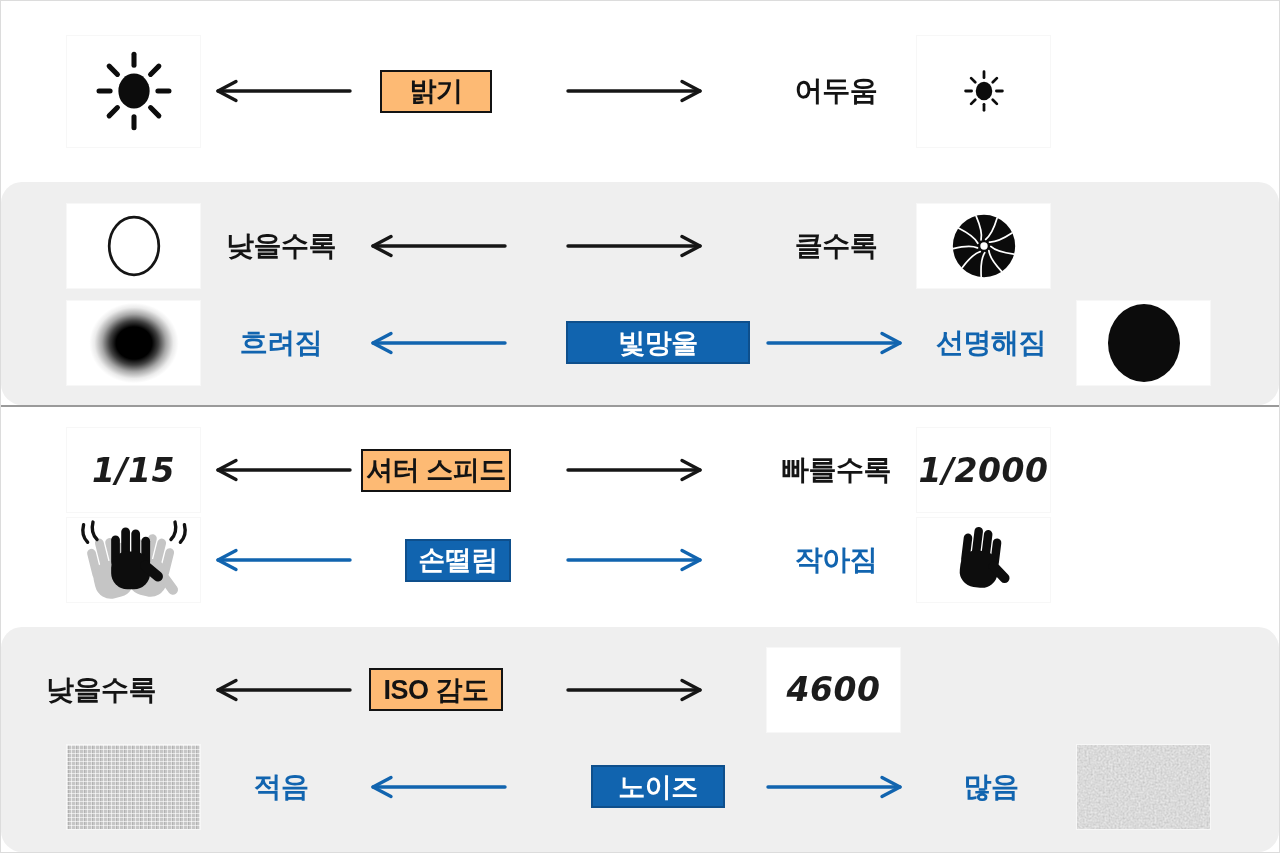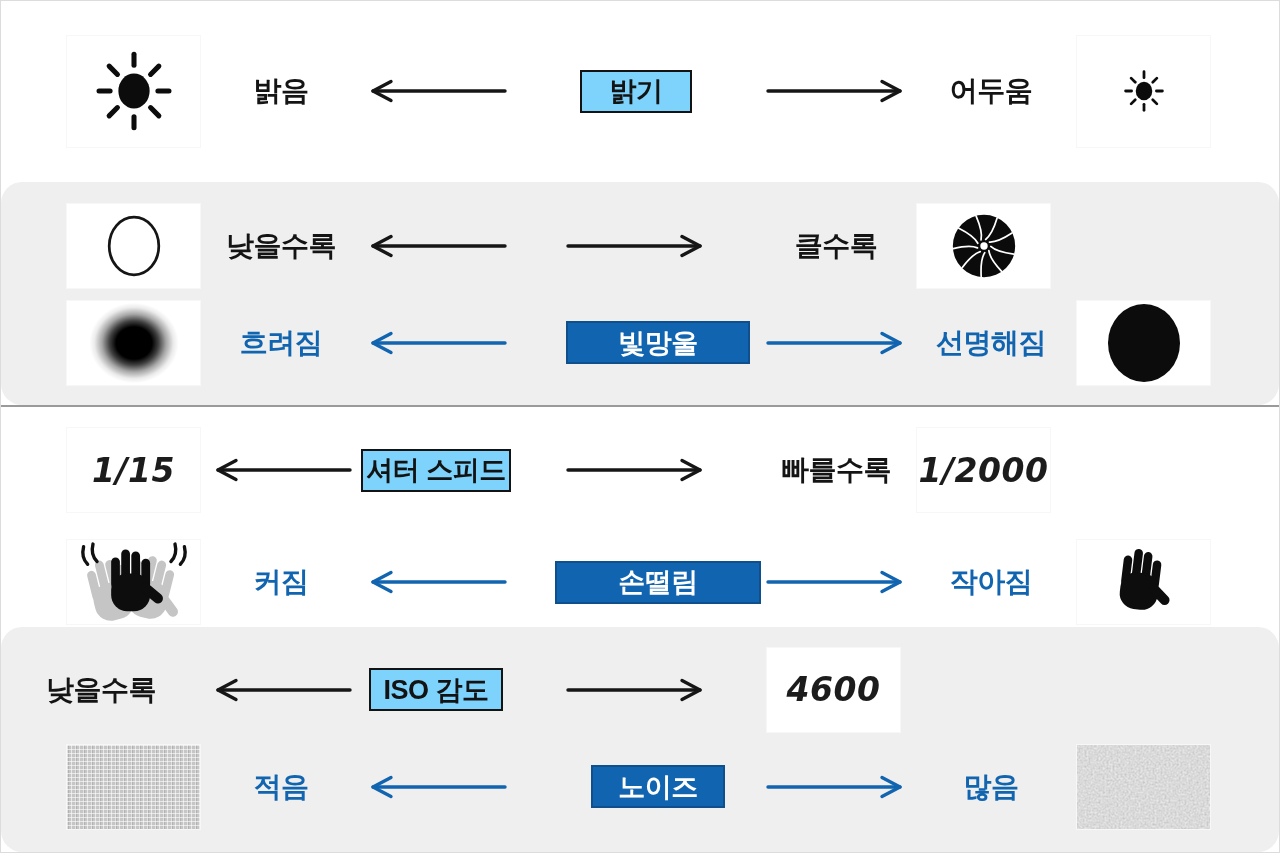--- a/index.html
+++ b/index.html
@@ -16,21 +16,21 @@
     border:1px solid #dcdcdc;
     background:#fff;
     overflow:hidden;
     display:flex;flex-direction:column;
   }
   .band{display:flex;flex-direction:column;justify-content:flex-start;}
   .band.gray{background:var(--band-gray);border-radius:21px;}
   .band-1{height:181px;justify-content:center;}
   .band-2{height:224px;padding-top:20px;row-gap:9px;}
   .page-divider{height:7px;background:#fff;border-top:2px solid #9a9a9a;}
-  .band-3{height:215px;padding-top:14px;row-gap:24px;}
+  .band-3{height:215px;padding-top:14px;row-gap:2px;}
   .band-4{height:226px;padding-top:19px;row-gap:9px;}
 
   .row{
     display:grid;
     grid-template-columns:200px 160px 150px 250px 150px 160px 1fr;
     align-items:center;
     height:88px;
   }
   .band-1 .row{height:140px;}
 
@@ -59,21 +59,21 @@
   .arrow-svg{display:block;}
   .arrow-svg path{stroke:currentColor;fill:none;stroke-width:3.4;stroke-linecap:round;stroke-linejoin:round;}
 
   .center-cell{display:flex;align-items:center;justify-content:center;}
   .center-box{
     height:43px;
     display:flex;align-items:center;justify-content:center;
     font-size:27px;font-weight:700;letter-spacing:-0.5px;
     white-space:nowrap;
   }
-  .center-box.white{background:#7dd3fc;border:2.5px solid #131313;color:#131313;text-align:right;}
+  .center-box.white{background:#fdba74;border:2.5px solid #131313;color:#131313;text-align:right;}
   .center-box.bluebox{background:var(--accent);border:2px solid var(--accent-dark);color:#fff;margin-left:44px;}
   .w1{width:112px;} .w2{width:184px;} .w3{width:242px;} .w4{width:134px;}
 
   .num-icon{
     font-family:"DejaVu Sans","Liberation Sans",sans-serif;
     font-style:italic;font-weight:600;
     font-size:33px;color:#1c1c1c;
     letter-spacing:0.5px;
   }
   .blur-blob{
@@ -121,21 +121,20 @@
             <line x1="12" y1="50" x2="24" y2="50"></line>
               <line x1="76" y1="50" x2="88" y2="50"></line>
             <line x1="23" y1="23" x2="32" y2="32"></line>
               <line x1="68" y1="68" x2="77" y2="77"></line>
             <line x1="77" y1="23" x2="68" y2="32"></line>
               <line x1="32" y1="68" x2="23" y2="77"></line>
           </g>
           <ellipse cx="50" cy="50" rx="17" ry="19" fill="#0c0c0c"></ellipse>
         </svg>
       </div>
-      <div class="term">밝음</div>
       <div class="arrow">
         <svg class="arrow-svg" width="145" height="26" viewBox="0 0 145 26">
             <path d="M141 13 H9"></path>
             <path d="M27 3.5 L9 13 L27 22.5"></path>
           </svg>
       </div>
       <div class="center-cell">
         <div class="center-box white w1">밝기</div>
       </div>
       <div class="arrow">
@@ -263,21 +262,20 @@
           <use href="#hand-shape" transform="translate(60 16) rotate(14 55 60)" fill="#c5c5c5"></use>
           <use href="#hand-shape" transform="translate(31 4)" fill="#0d0d0d"></use>
           <g stroke="#111" stroke-width="5" fill="none" stroke-linecap="round">
             <path d="M16 36 Q6 26 10 10"></path>
             <path d="M30 32 Q20 22 24 6"></path>
             <path d="M154 36 Q164 26 160 10"></path>
             <path d="M140 32 Q150 22 146 6"></path>
           </g>
         </svg>
       </div>
-      <div class="term">커짐</div>
       <div class="arrow">
         <svg class="arrow-svg" width="145" height="26" viewBox="0 0 145 26">
             <path d="M141 13 H9"></path>
             <path d="M27 3.5 L9 13 L27 22.5"></path>
           </svg>
       </div>
       <div class="center-cell">
         <div class="center-box bluebox w3">손떨림</div>
       </div>
       <div class="arrow">

